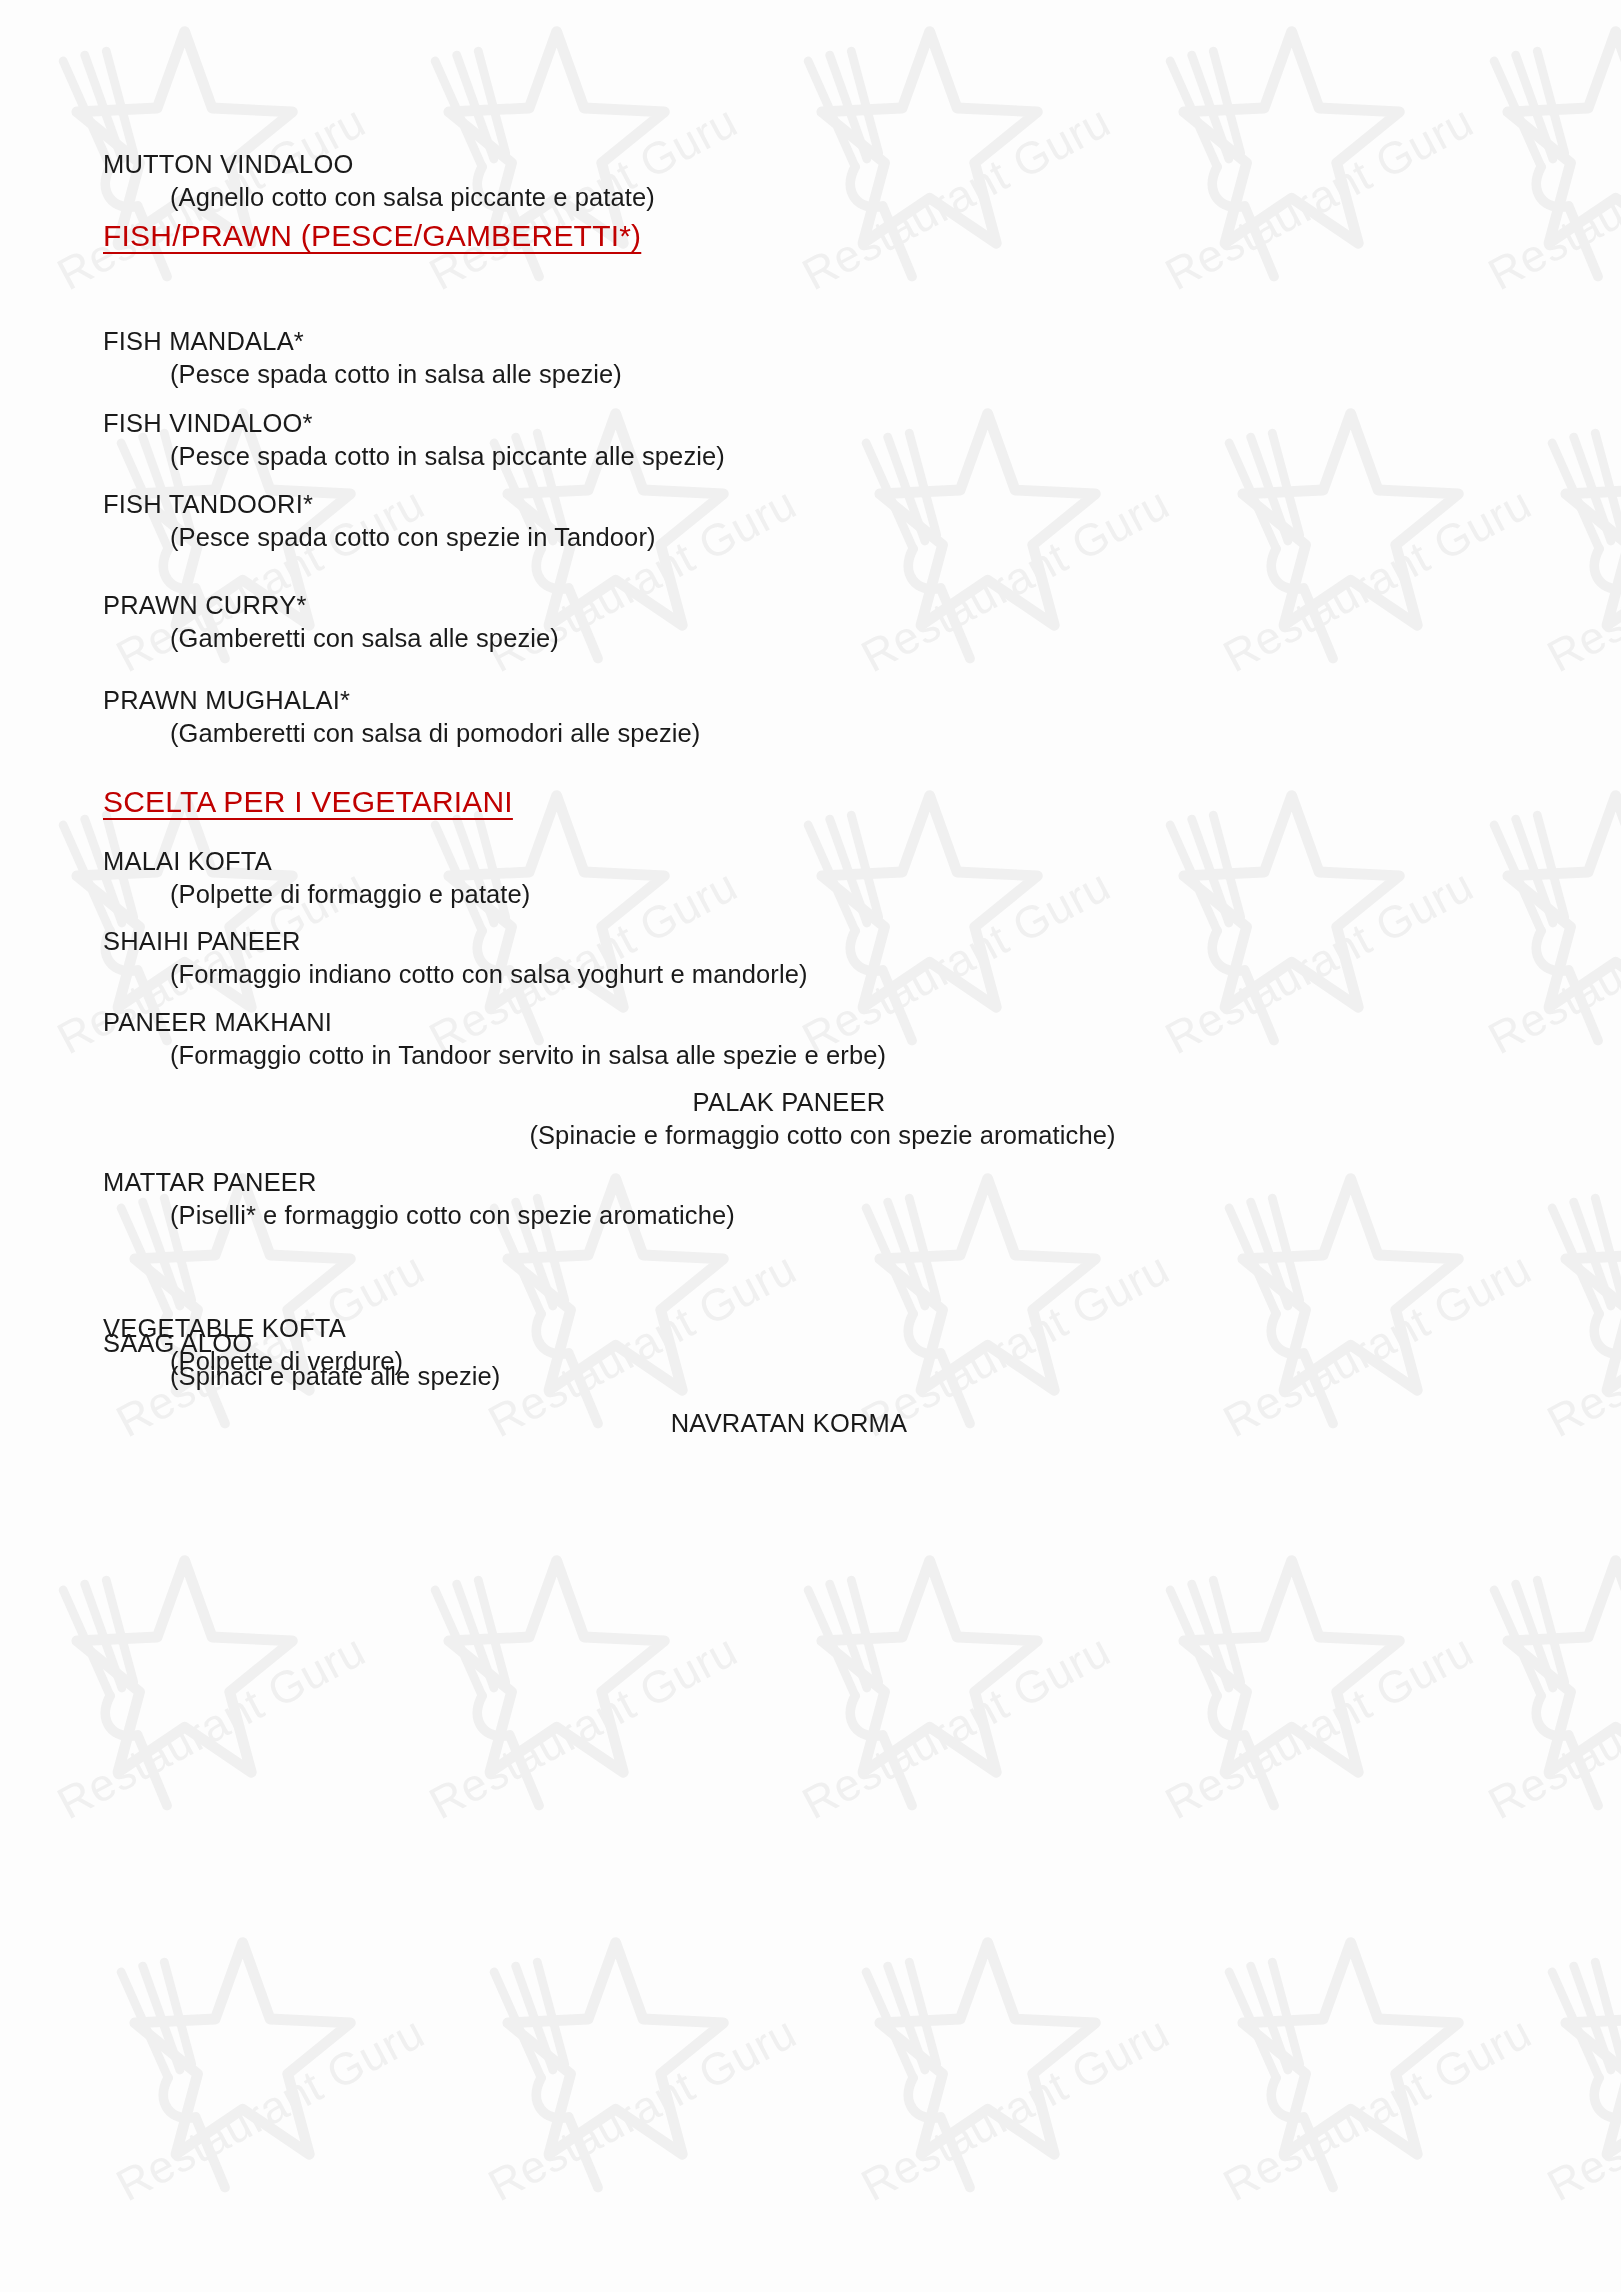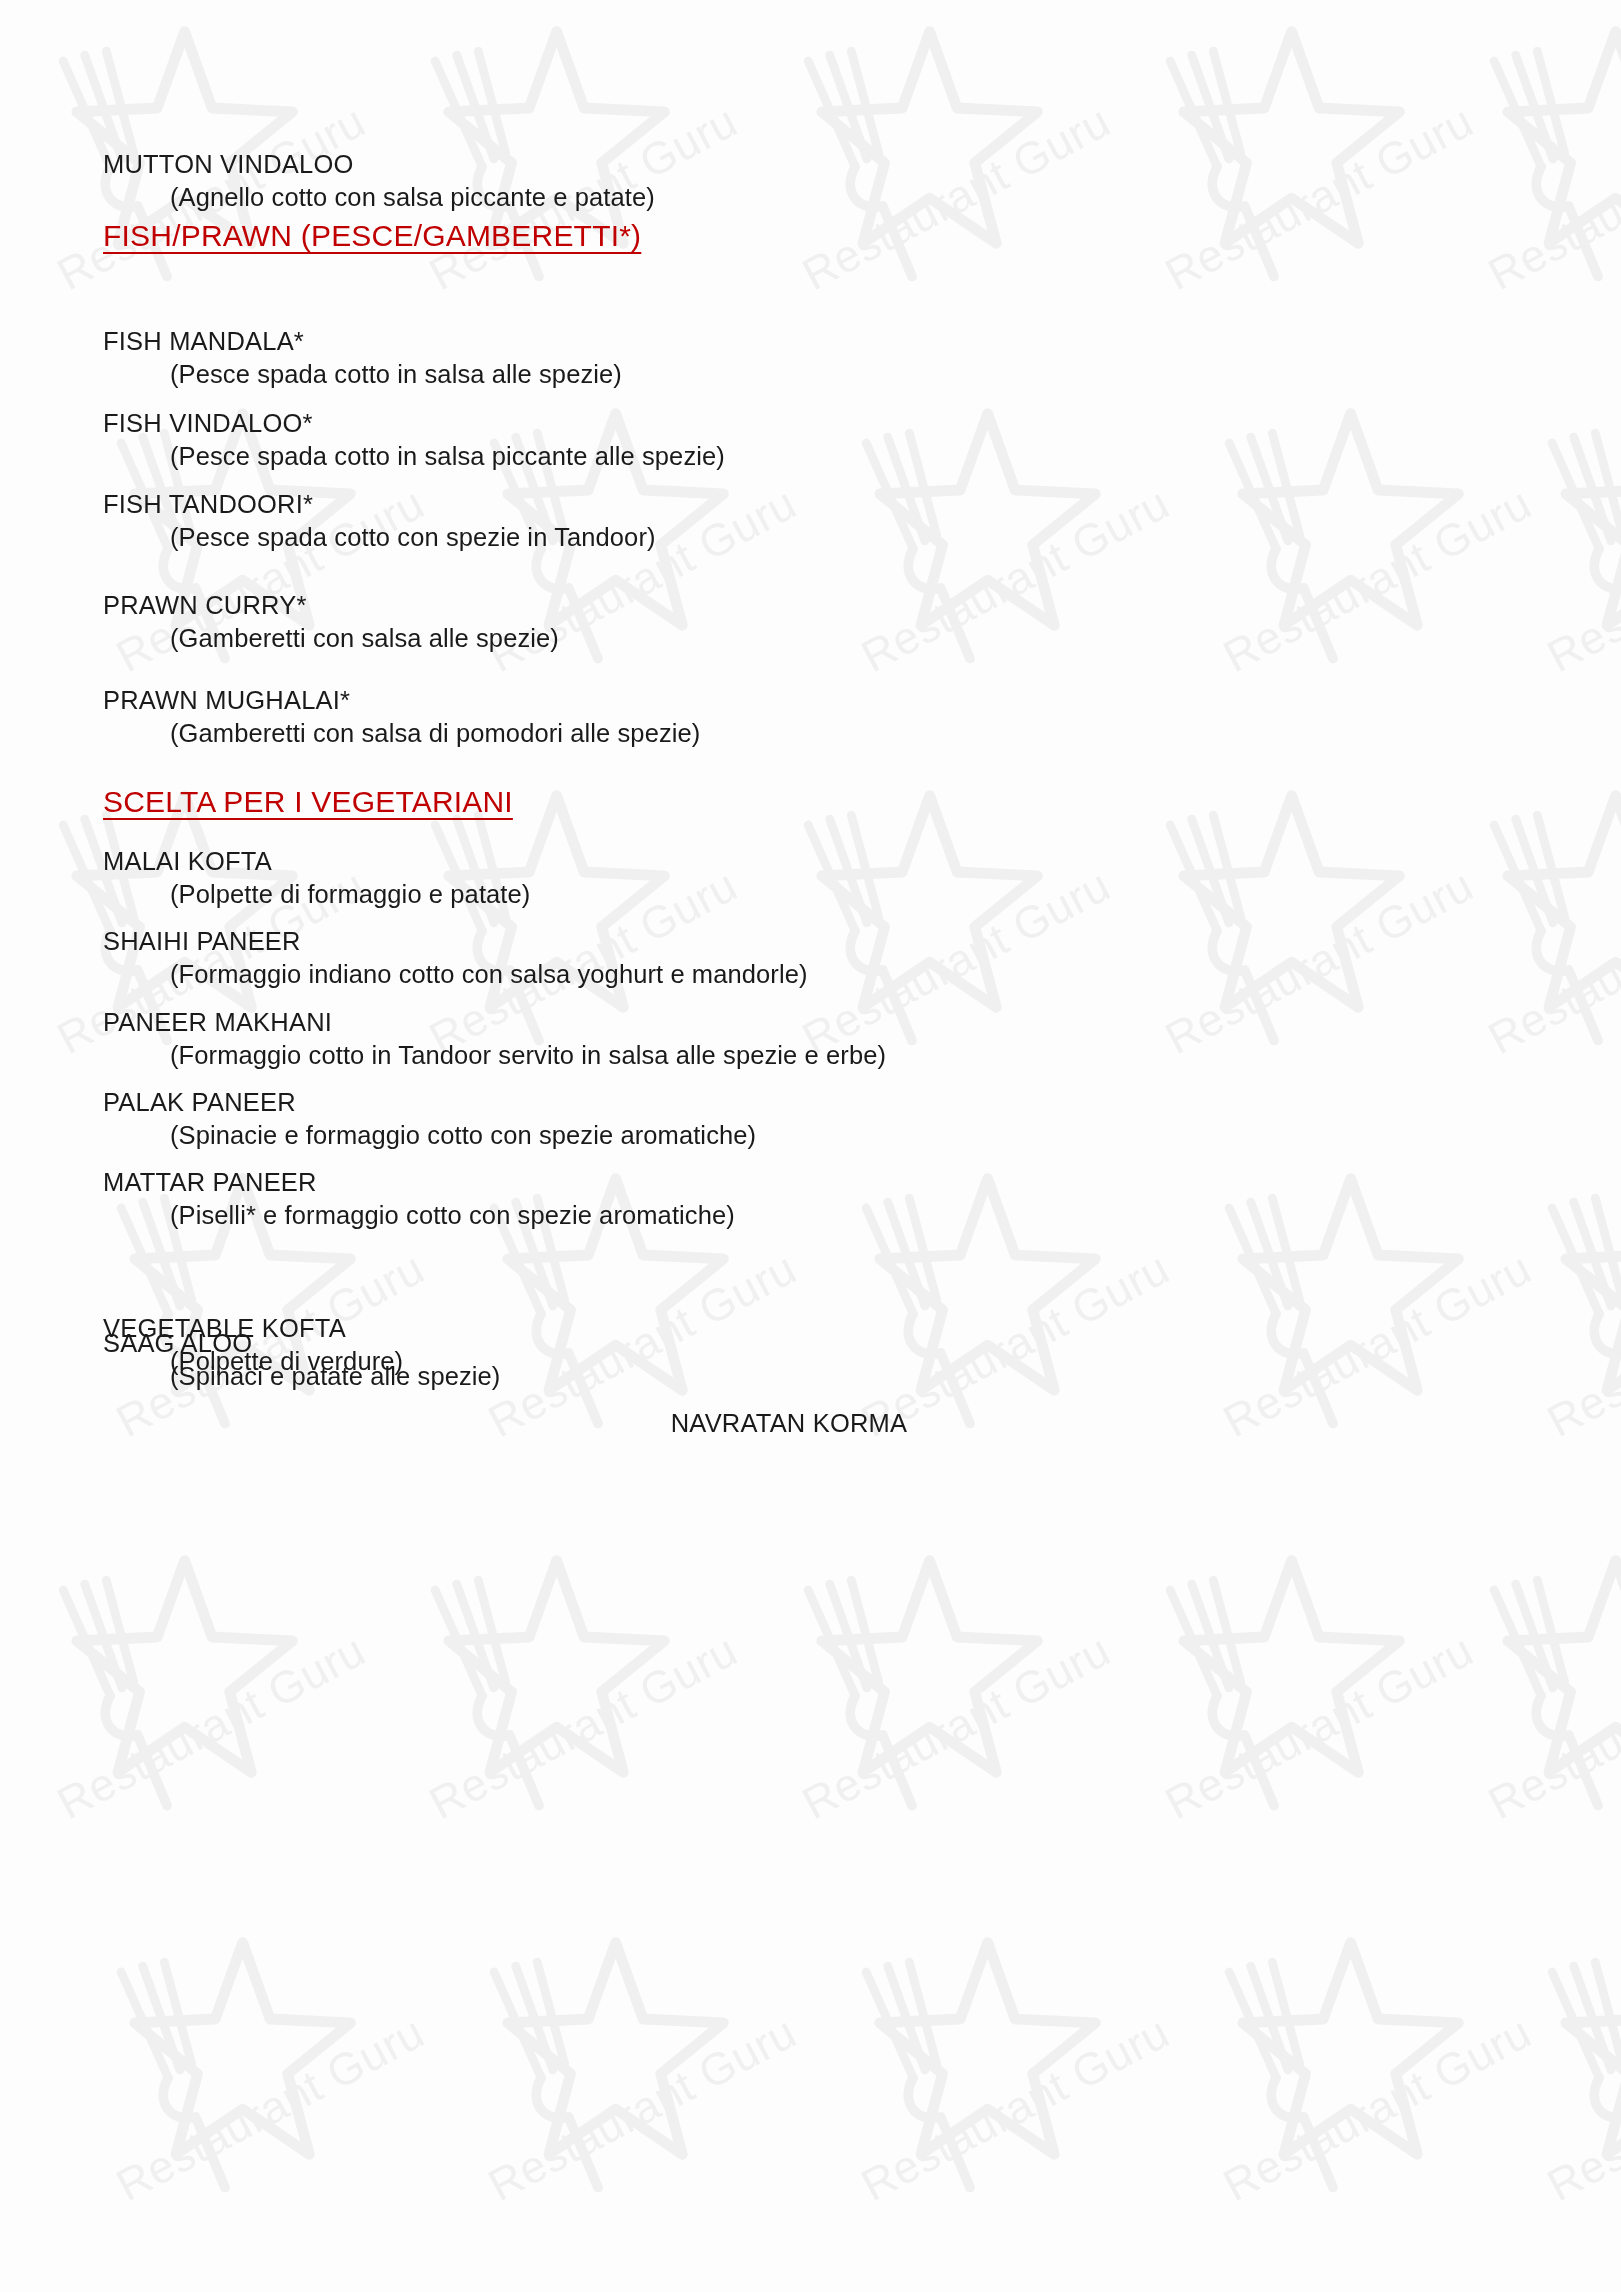--- a/index.html
+++ b/index.html
@@ -429,21 +429,21 @@
         <div class="dish-desc">(Polpette di formaggio e patate)</div>
       </div>
       <div class="menu-entry" style="top: 925px;">
         <div class="dish-name">SHAIHI PANEER</div>
         <div class="dish-desc">(Formaggio indiano cotto con salsa yoghurt e mandorle)</div>
       </div>
       <div class="menu-entry" style="top: 1006px;">
         <div class="dish-name">PANEER MAKHANI</div>
         <div class="dish-desc">(Formaggio cotto in Tandoor servito in salsa alle spezie e erbe)</div>
       </div>
-      <div class="menu-entry" style="top: 1086px;">
+      <div class="menu-entry" style="top: 1086px; text-align: center;">
         <div class="dish-name">PALAK PANEER</div>
         <div class="dish-desc">(Spinacie e formaggio cotto con spezie aromatiche)</div>
       </div>
       <div class="menu-entry" style="top: 1166px;">
         <div class="dish-name">MATTAR PANEER</div>
         <div class="dish-desc">(Piselli* e formaggio cotto con spezie aromatiche)</div>
       </div>
       <div class="menu-entry" style="top: 1312px;">
         <div class="dish-name">VEGETABLE KOFTA</div>
         <div class="dish-desc">(Polpette di verdure)</div>

